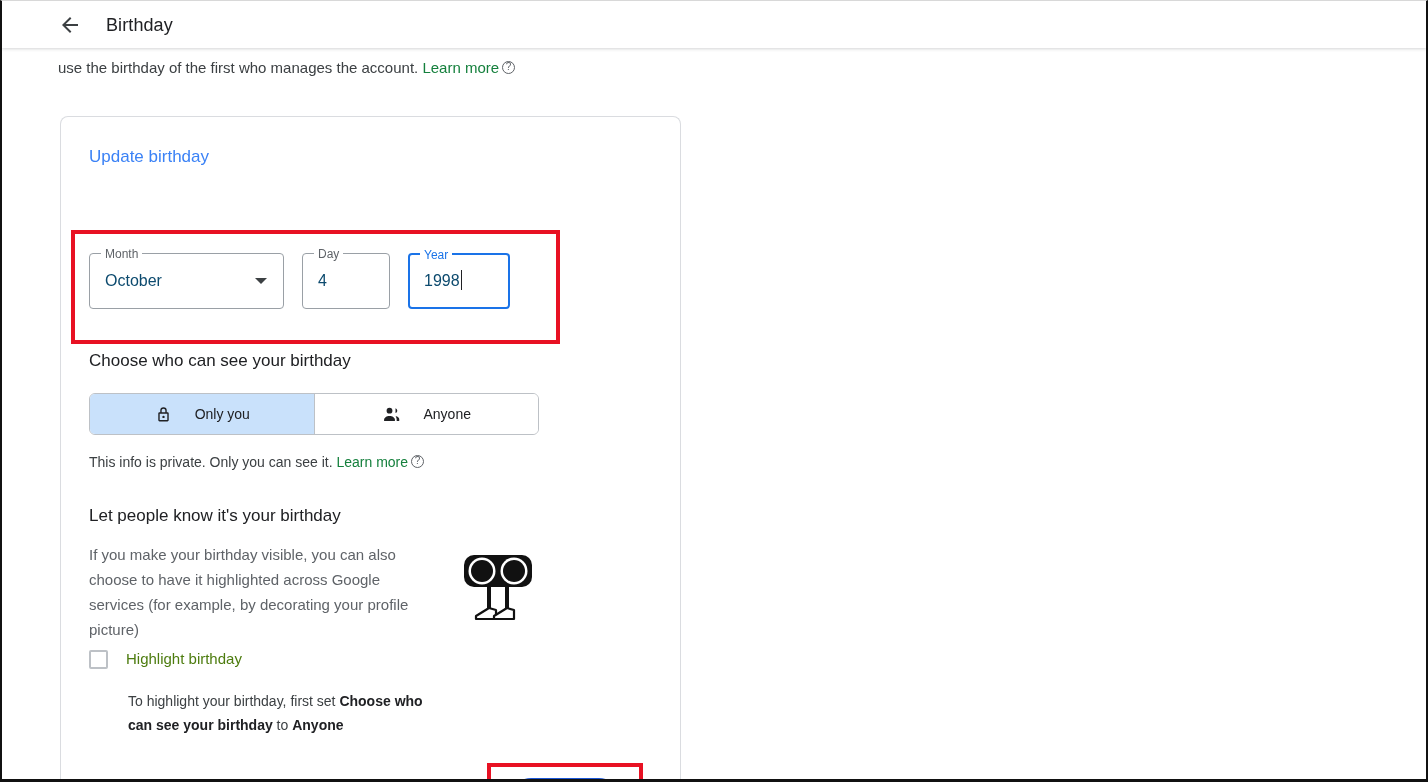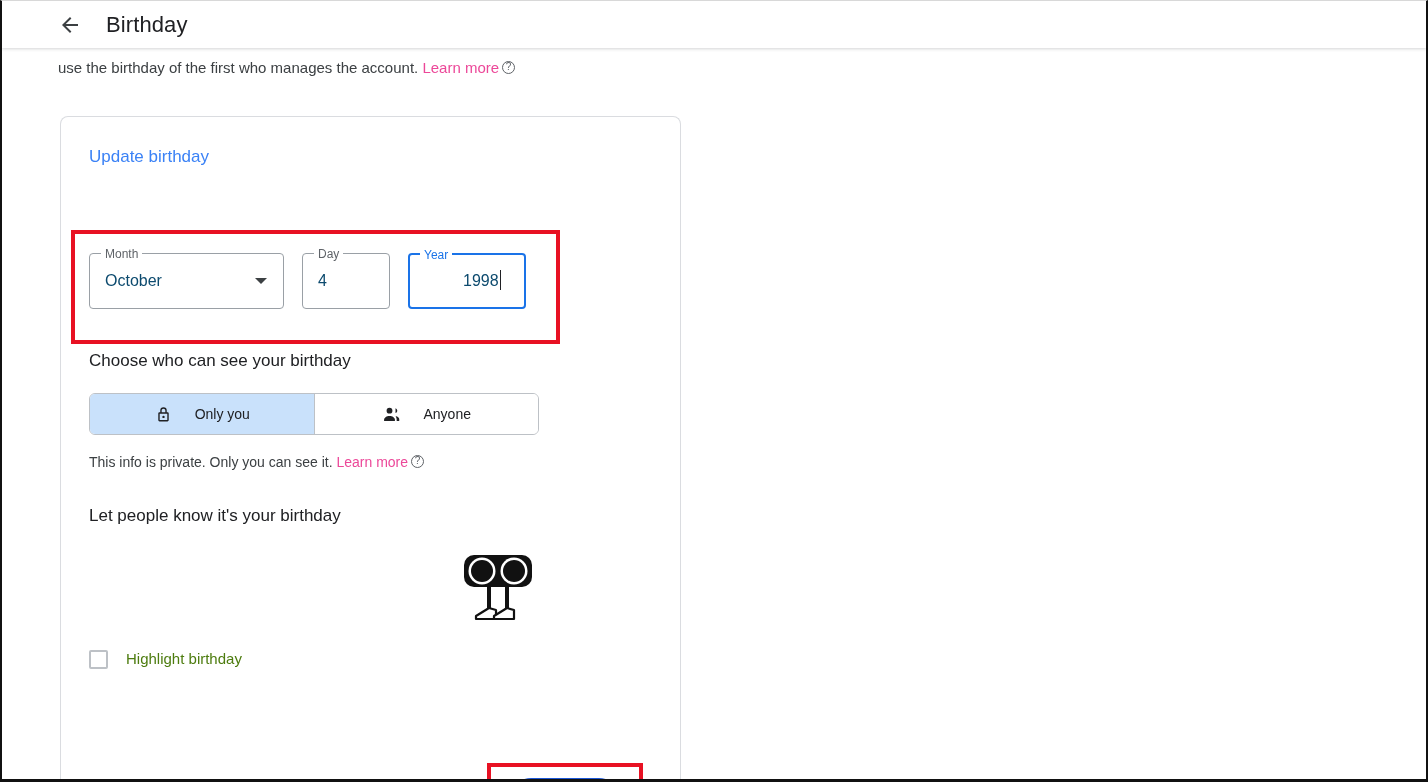--- a/index.html
+++ b/index.html
@@ -40,21 +40,21 @@
     width: 40px; height: 40px;
     margin-left: 48px;
     display: flex; align-items: center; justify-content: center;
     border-radius: 50%;
     cursor: pointer;
     background: transparent;
     border: none;
   }
   .page-title {
     margin-left: 16px;
-    font-size: 22px;
+    font-size: 18px;
     color: #202124;
     letter-spacing: 0.1px;
     line-height: 28px;
     font-weight: 400;
   }
 
   
   .content {
     position: absolute;
     top: 47px; left: 0;
@@ -66,21 +66,21 @@
   .intro-line {
     position: absolute;
     left: 56px;
     top: 9px;
     font-size: 15px;
     line-height: 22px;
     color: #3c4043;
     white-space: nowrap;
   }
   .link {
-    color: #ec4899;
+    color: #15803d;
     text-decoration: none;
     cursor: pointer;
   }
   .help-glyph {
     display: inline-block;
     width: 13px; height: 13px;
     border: 1.3px solid #5f6368;
     border-radius: 50%;
     position: relative;
     vertical-align: -1px;
@@ -170,21 +170,21 @@
     font-size: 16px;
     color: #0c4a6e;
     padding-left: 15px;
     line-height: 22px;
     white-space: nowrap;
   }
   .tf.focused .tf-value { padding-left: 14px; }
 
   .tf-month { width: 195px; }
   .tf-day   { width: 88px; }
-  .tf-year  { width: 118px; padding-left: 39px; }
+  .tf-year  { width: 102px; }
 
   .caret {
     display: inline-block;
     width: 1px;
     height: 20px;
     background: #202124;
     vertical-align: -4px;
     margin-left: 1px;
   }
 
@@ -416,38 +416,42 @@
         </button>
       </div>
 
       <div class="helper">
         <span>This info is private. Only you can see it.</span>
         <a class="link">Learn more</a><span class="help-glyph"></span>
       </div>
 
       <div class="section-heading sh-letknow">Let people know it's your birthday</div>
 
+      <div class="desc">If you make your birthday visible, you can also choose to have it highlighted across Google services (for example, by decorating your profile picture)</div>
 
       <svg class="illustration" viewBox="0 0 80 80">
         <rect x="6" y="10" width="68" height="32" rx="10" fill="#111111"></rect>
         <circle cx="24" cy="26" r="13.5" fill="#ffffff"></circle>
         <circle cx="24" cy="26" r="11" fill="#111111"></circle>
         <circle cx="56" cy="26" r="13.5" fill="#ffffff"></circle>
         <circle cx="56" cy="26" r="11" fill="#111111"></circle>
         <rect x="29" y="42" width="4" height="23" fill="#111111"></rect>
         <rect x="47" y="42" width="4" height="23" fill="#111111"></rect>
         <path d="M31 63 L18 71 L18 74 L38 74 L38 65 Z" fill="#ffffff" stroke="#111111" stroke-width="2.2" stroke-linejoin="round"></path>
         <path d="M49 63 L36 71 L36 74 L56 74 L56 65 Z" fill="#ffffff" stroke="#111111" stroke-width="2.2" stroke-linejoin="round"></path>
       </svg>
 
       <div class="checkbox-row">
         <span class="checkbox"></span>
         <span class="checkbox-label">Highlight birthday</span>
       </div>
 
+      <div class="cb-note">
+        <span>To highlight your birthday, first set </span><b>Choose who can see your birthday</b><span> to </span><b>Anyone</b>
+      </div>
 
       <div class="actions">
         <button class="cancel-btn">Cancel</button>
         <div class="save-wrap">
           <button class="save-btn">Save</button>
         </div>
       </div>
 
     </div>
   </div>

